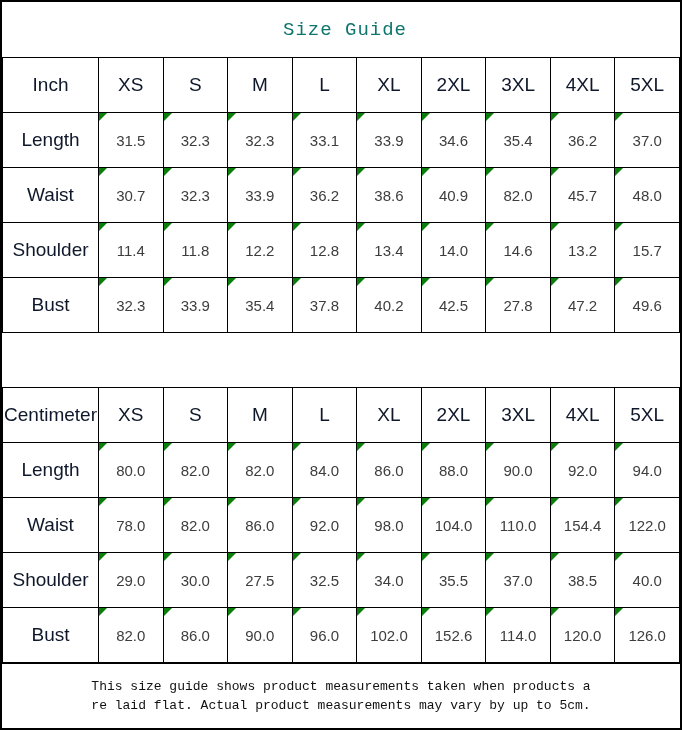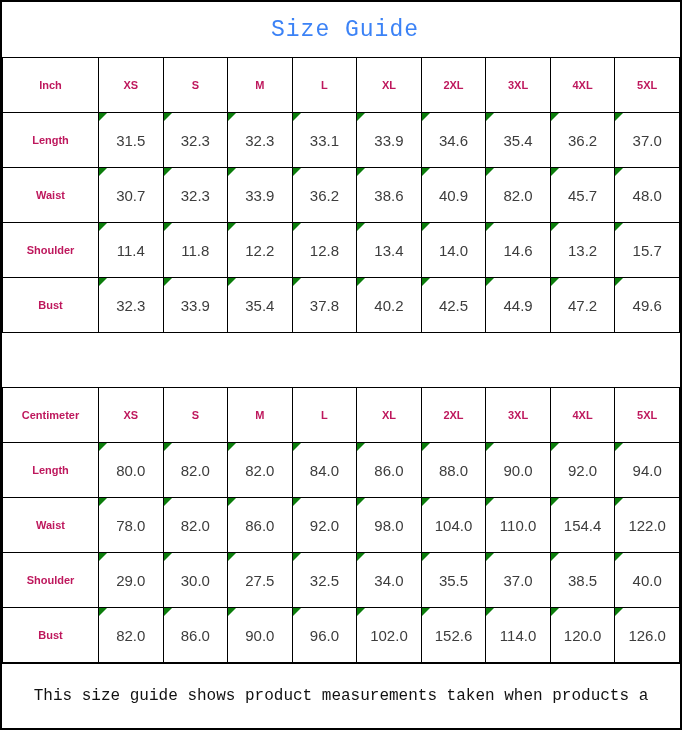--- a/index.html
+++ b/index.html
@@ -5,41 +5,41 @@
   html,body{margin:0;padding:0;background:#ffffff;}
   .sheet{
     width:682px;height:730px;box-sizing:border-box;
     border:2px solid #000;display:flex;flex-direction:column;
     font-family:"Liberation Sans",sans-serif;background:#fff;
   }
   .title{
     height:55px;flex:0 0 55px;box-sizing:border-box;
     display:flex;align-items:center;justify-content:center;
     font-family:"Liberation Mono","DejaVu Sans Mono",monospace;
-    font-size:23px;letter-spacing:1px;color:#3b82f6;margin-left:8px;
+    font-size:19px;letter-spacing:1px;color:#0f766e;margin-left:8px;
   }
   table.grid{width:100%;border-collapse:collapse;table-layout:fixed;}
   .grid th,.grid td{
     border:1px solid #000;height:55px;box-sizing:border-box;
     text-align:center;vertical-align:middle;padding:0;position:relative;
     overflow:hidden;
   }
-  .grid th{font-weight:bold;font-size:11px;color:#be185d;}
+  .grid th{font-weight:normal;font-size:19px;color:#0f172a;}
   .grid td.val{font-weight:normal;font-size:15px;color:#3d3d3d;}
   col.col-label{width:96px;}
   .marker{
     position:absolute;top:0;left:0;width:0;height:0;
     border-top:8px solid #0b7d0b;border-right:8px solid transparent;
   }
   .gap{height:54px;flex:0 0 54px;border-top:0;}
   .footer{
     flex:1;border-top:1px solid #000;box-sizing:border-box;
     display:flex;flex-direction:column;align-items:center;justify-content:center;
     font-family:"Liberation Mono","DejaVu Sans Mono",monospace;
-    font-size:16px;line-height:1.5;color:#111;text-align:center;
+    font-size:13px;line-height:1.5;color:#111;text-align:center;
   }
 </style>
 </head>
 <body>
 
 <div class="sheet">
   <div class="title">Size Guide</div>
 
   <div>
       <table class="grid">
@@ -107,21 +107,21 @@
             <td class="val"><span class="marker"></span><span>15.7</span></td>
           </tr>
           <tr>
             <th><span>Bust</span></th>
             <td class="val"><span class="marker"></span><span>32.3</span></td>
             <td class="val"><span class="marker"></span><span>33.9</span></td>
             <td class="val"><span class="marker"></span><span>35.4</span></td>
             <td class="val"><span class="marker"></span><span>37.8</span></td>
             <td class="val"><span class="marker"></span><span>40.2</span></td>
             <td class="val"><span class="marker"></span><span>42.5</span></td>
-            <td class="val"><span class="marker"></span><span>44.9</span></td>
+            <td class="val"><span class="marker"></span><span>27.8</span></td>
             <td class="val"><span class="marker"></span><span>47.2</span></td>
             <td class="val"><span class="marker"></span><span>49.6</span></td>
           </tr>
         </tbody>
       </table>
     </div>
 
   <div class="gap"></div>
 
   <div>
@@ -200,14 +200,15 @@
             <td class="val"><span class="marker"></span><span>114.0</span></td>
             <td class="val"><span class="marker"></span><span>120.0</span></td>
             <td class="val"><span class="marker"></span><span>126.0</span></td>
           </tr>
         </tbody>
       </table>
     </div>
 
   <div class="footer">
     <div>This size guide shows product measurements taken when products a</div>
+    <div>re laid flat. Actual product measurements may vary by up to 5cm.</div>
   </div>
 </div>
 
 </body></html>

